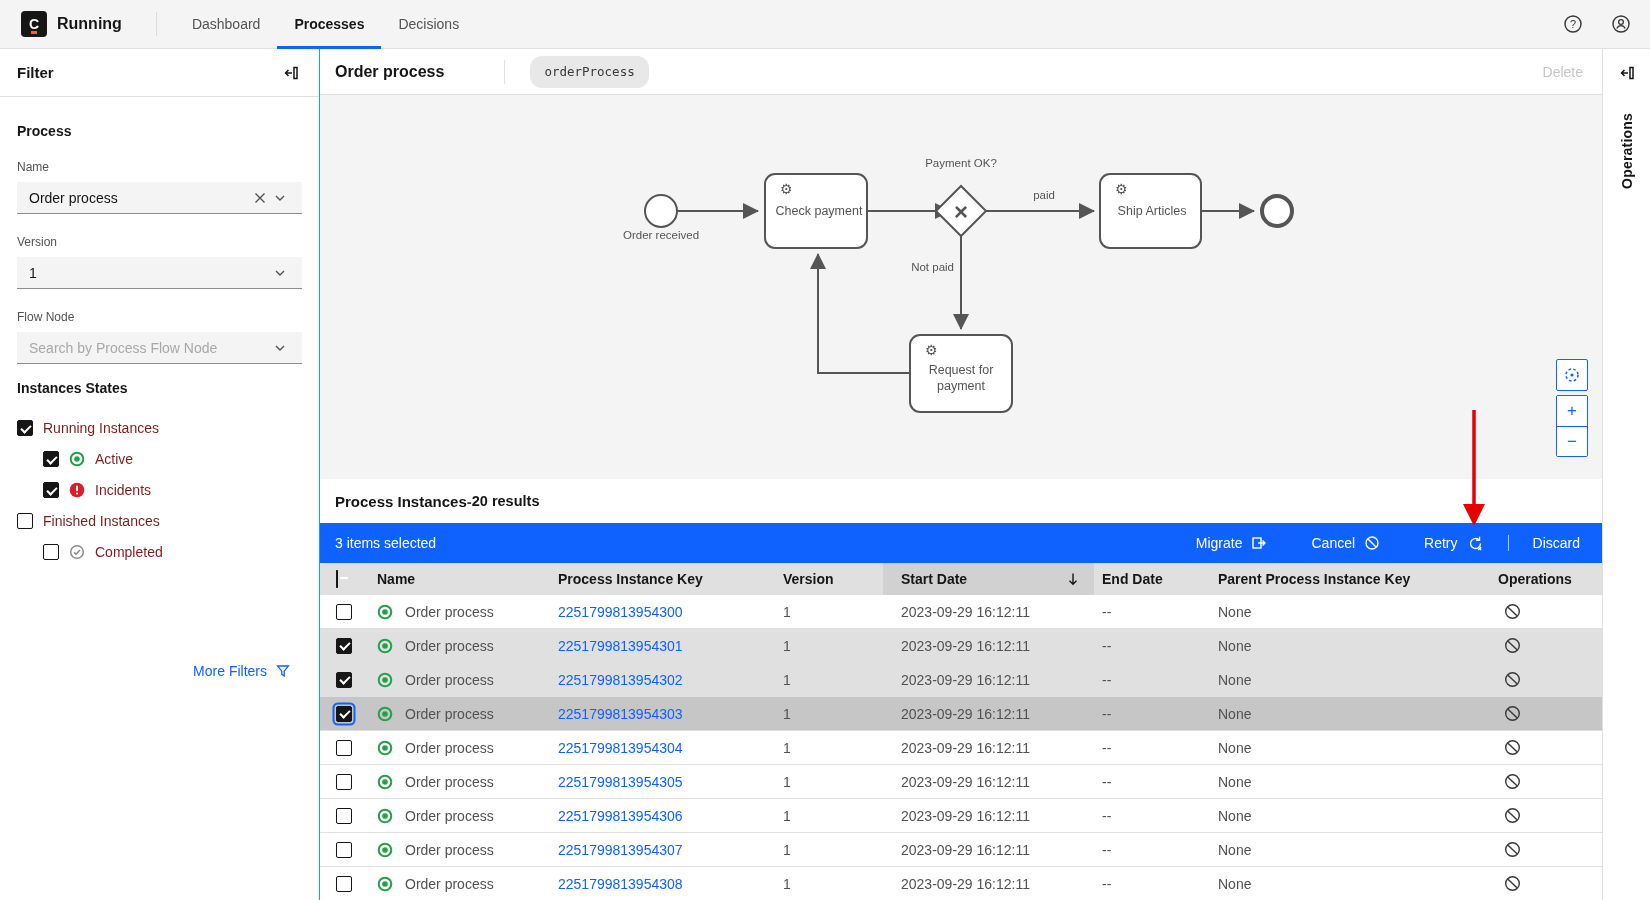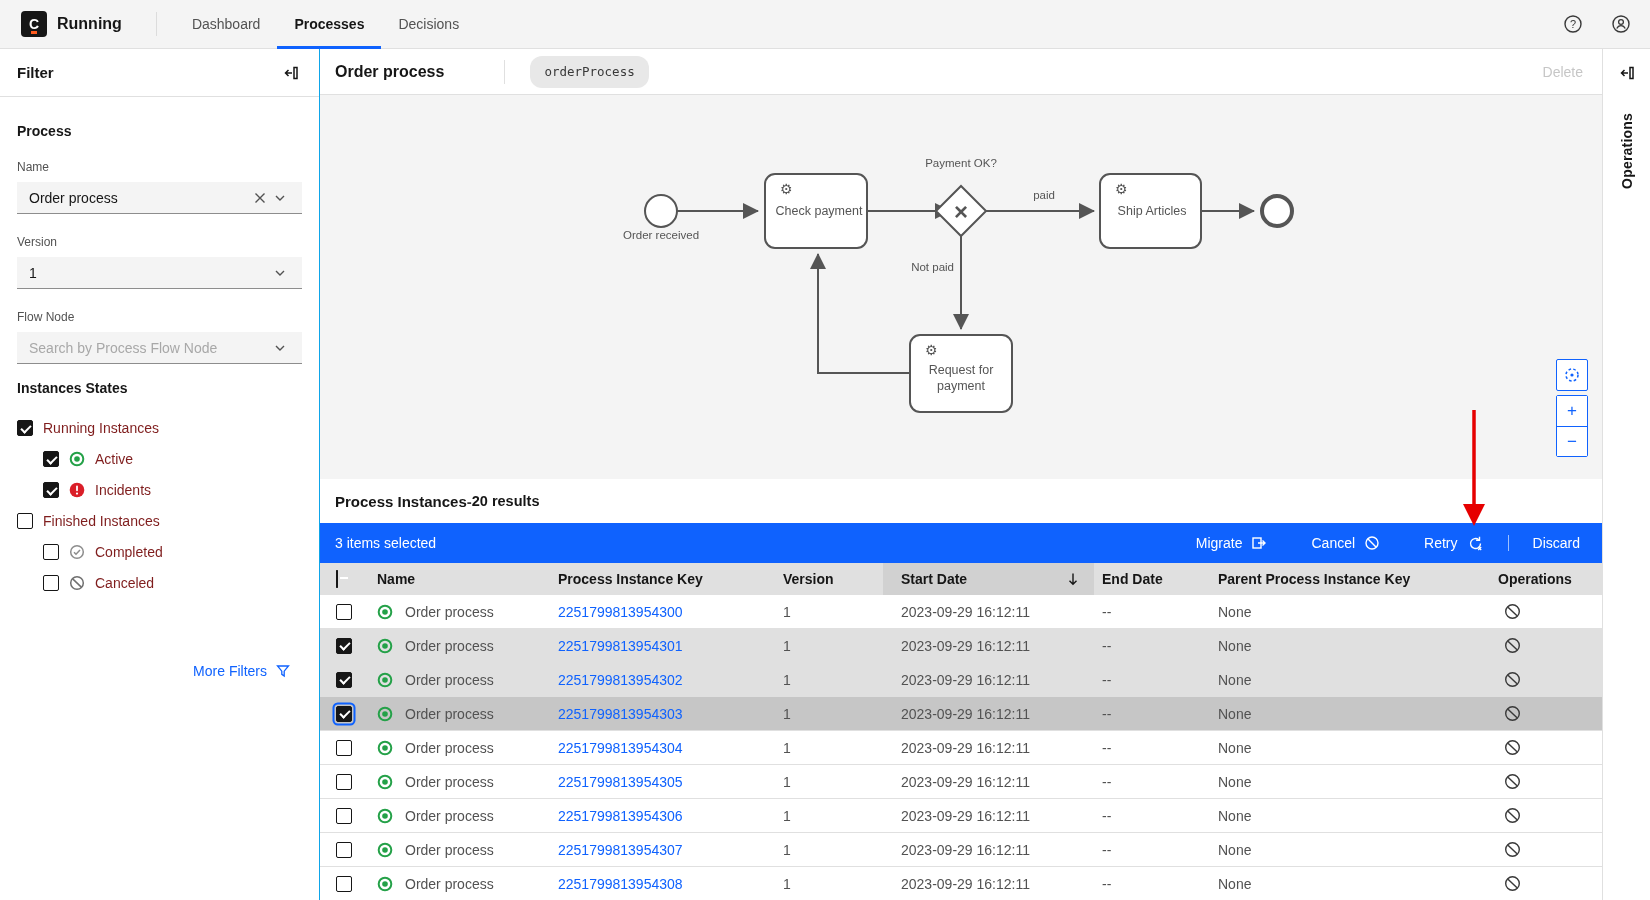--- a/index.html
+++ b/index.html
@@ -234,30 +234,20 @@
           <div class="cbrow ind1">
             <span class="cbx"></span>
             <span class="state-ic">
               <svg width="16" height="16" viewBox="0 0 16 16">
                 <circle cx="8" cy="8" r="6.3" fill="none" stroke="#8d8d8d" stroke-width="1.5"></circle>
                 <path d="M5 8.2l2 2 4-4.2" fill="none" stroke="#8d8d8d" stroke-width="1.5"></path>
               </svg>
             </span>
             <span class="lbl">Completed</span>
           </div>
-          <div class="cbrow ind1">
-            <span class="cbx"></span>
-            <span class="state-ic">
-              <svg width="16" height="16" viewBox="0 0 16 16">
-                <circle cx="8" cy="8" r="6.3" fill="none" stroke="#6f6f6f" stroke-width="1.5"></circle>
-                <line x1="3.7" y1="3.9" x2="12.3" y2="12.1" stroke="#6f6f6f" stroke-width="1.5"></line>
-              </svg>
-            </span>
-            <span class="lbl">Canceled</span>
-          </div>
         </div>
     </div>
     <div class="more-filters">
       <span>More Filters</span>
       <span class="state-ic">
         <svg width="14" height="14" viewBox="0 0 14 14">
             <path d="M1.5 2h11L8.2 7.2V12l-2.4-1.6V7.2z" fill="none" stroke="#0f62fe" stroke-width="1.3"></path>
           </svg>
       </span>
     </div>

